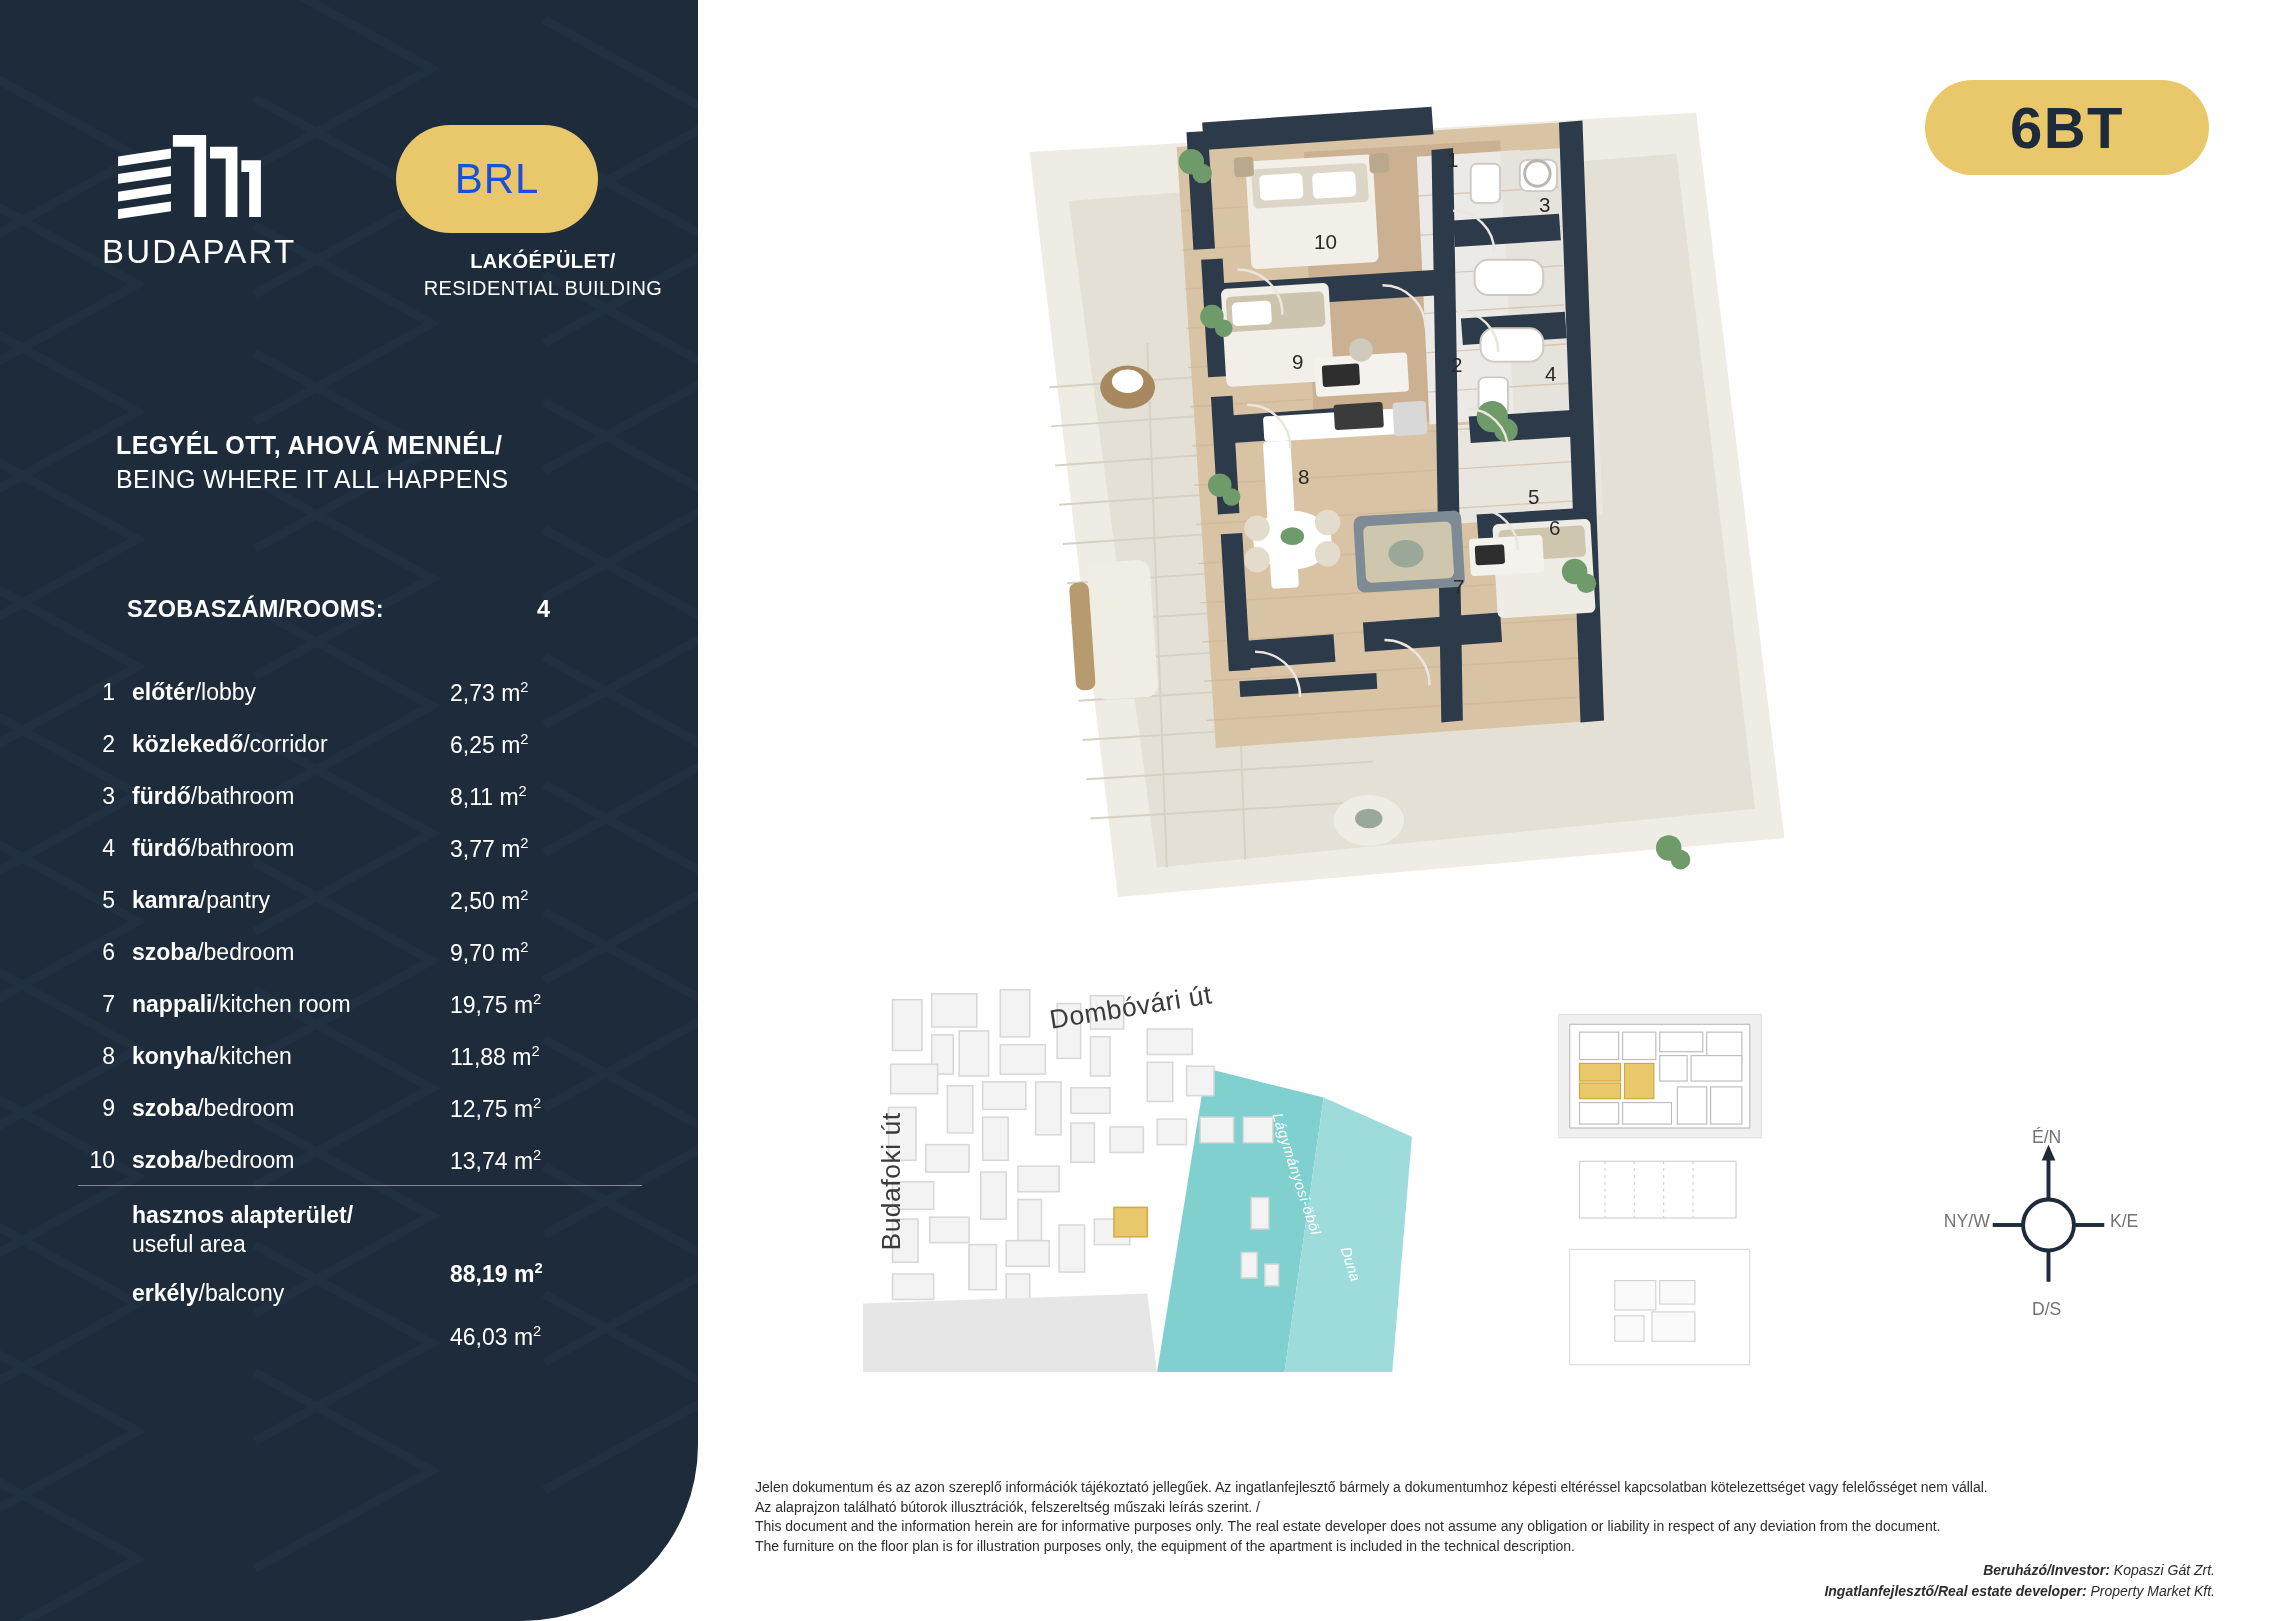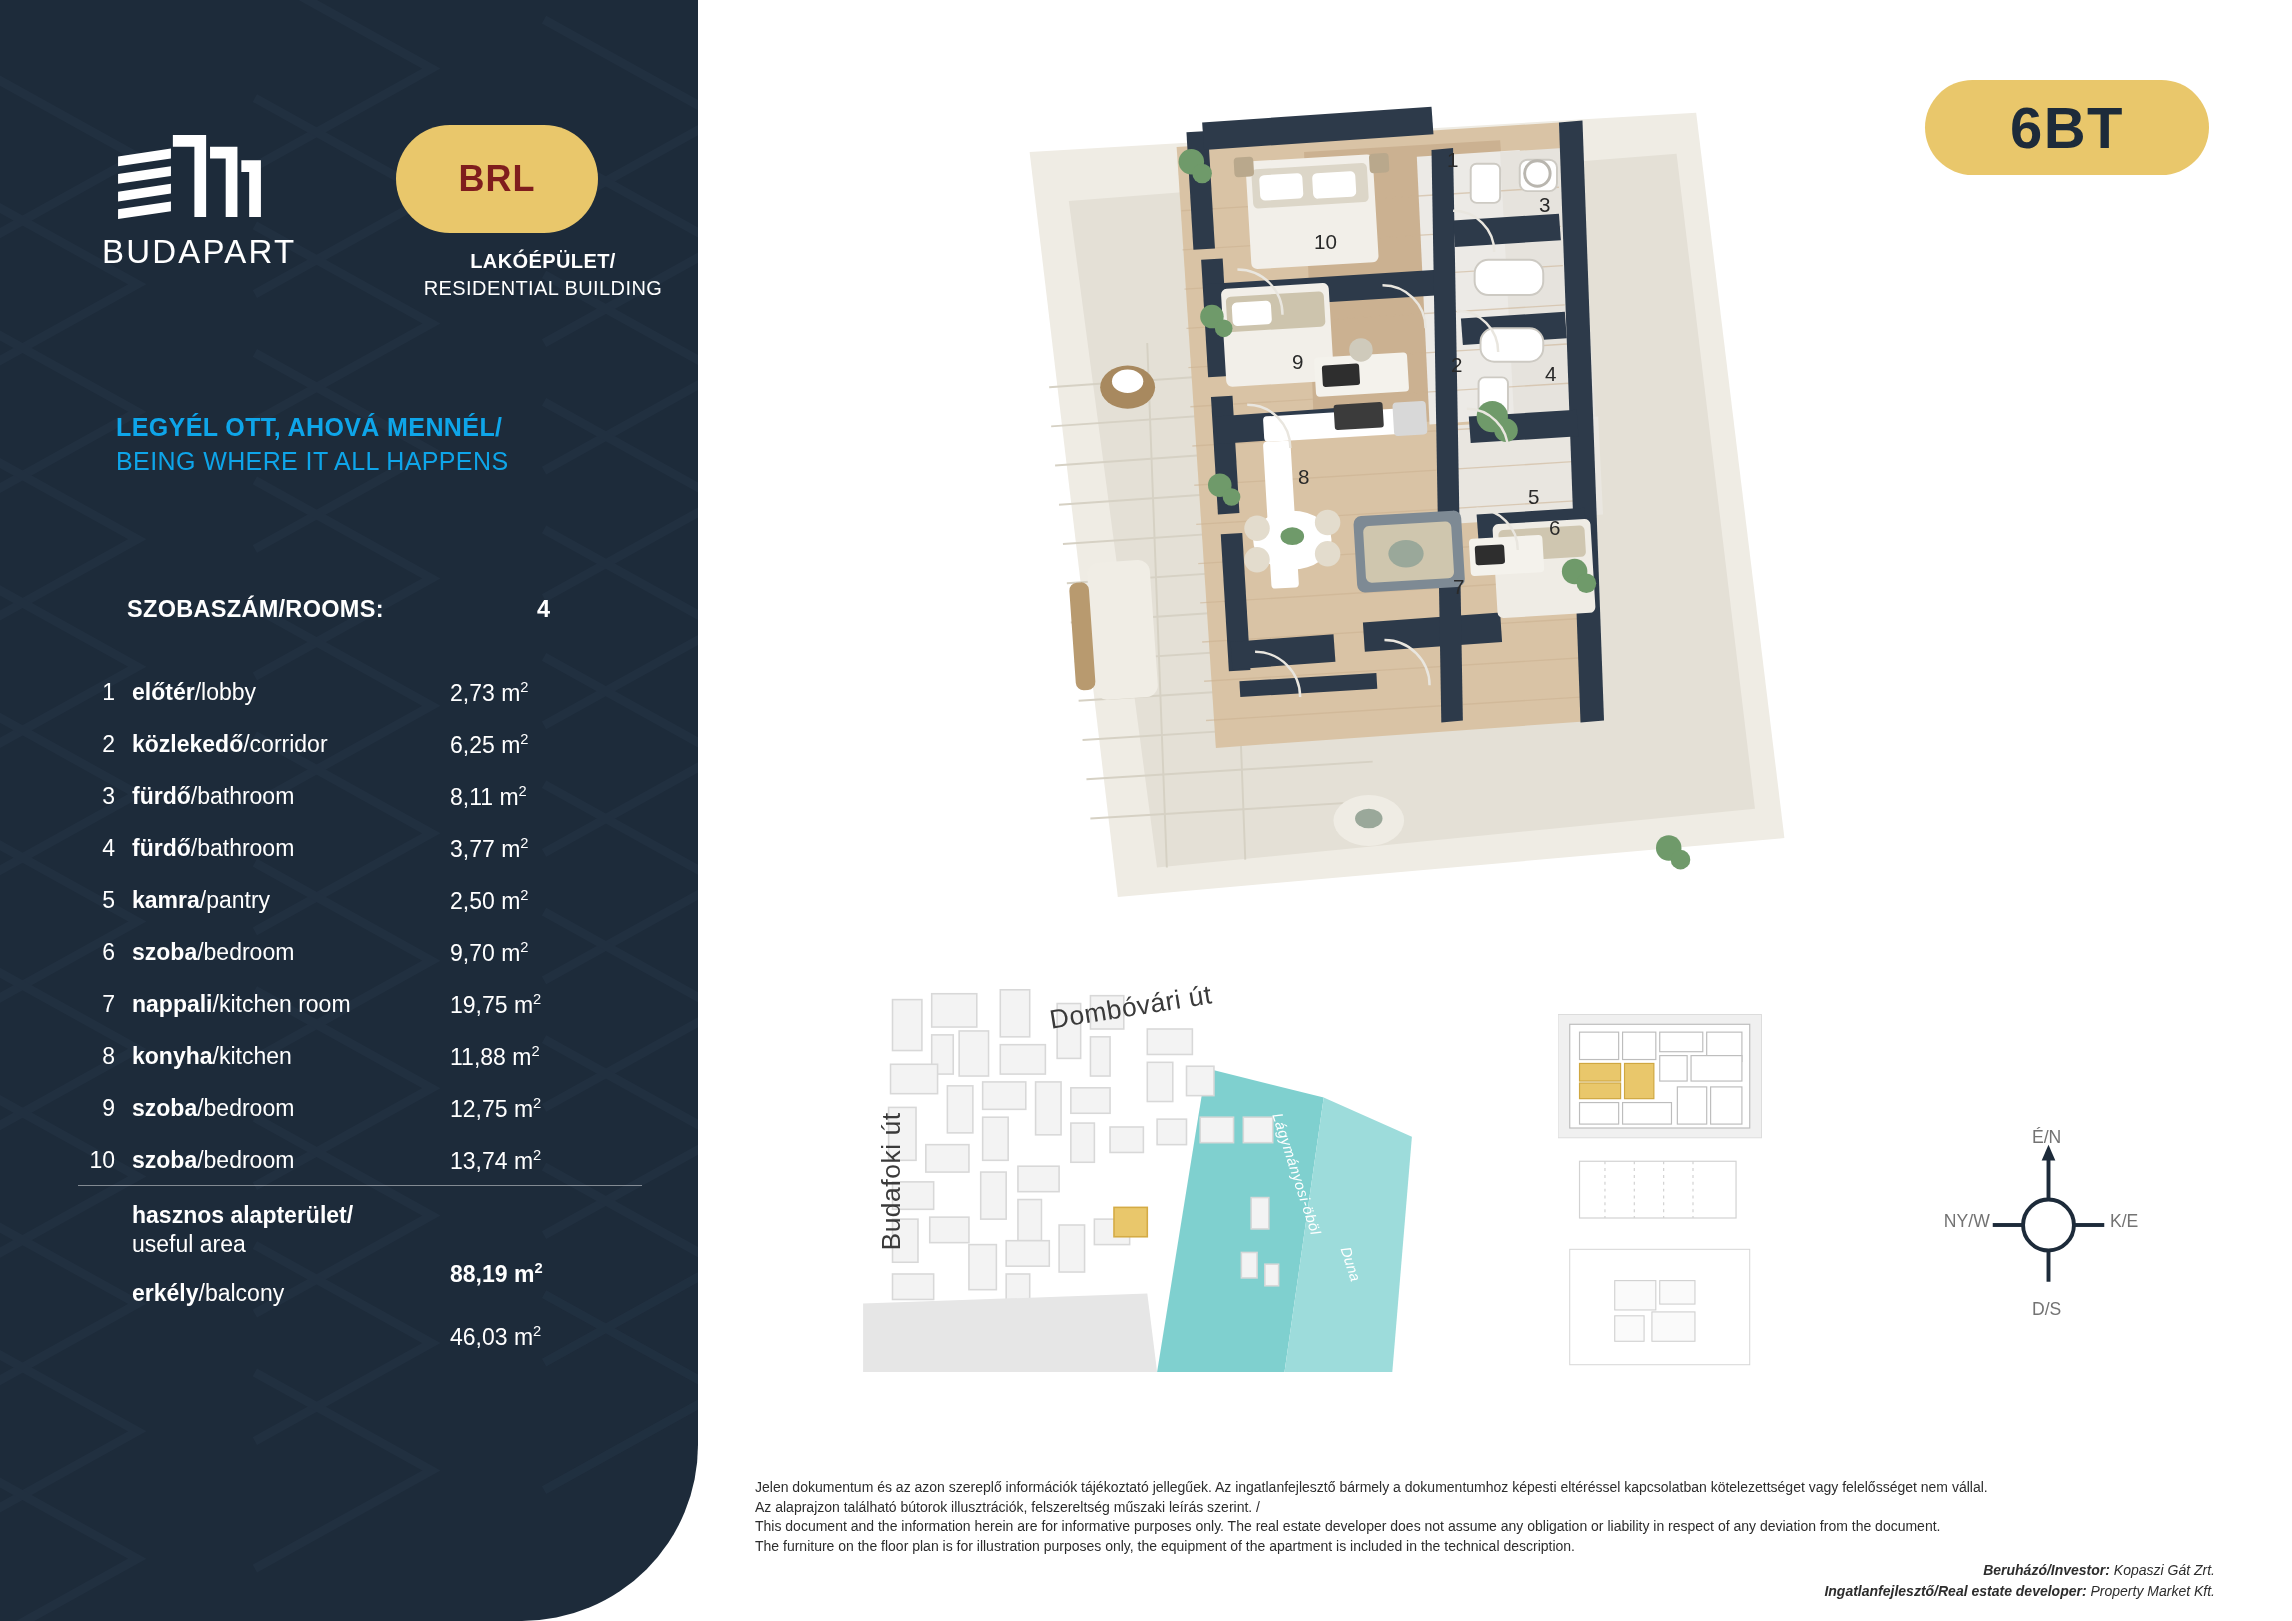--- a/index.html
+++ b/index.html
@@ -50,42 +50,42 @@
     left: 294px; top: 0px;
     width: 202px; height: 108px;
     background: #e8c濃;
     background: #e9c76b;
     border-radius: 59px;
     display: flex;
     align-items: center;
     justify-content: center;
   }
   .brl-badge span {
-    color: #7f1d1d;
-    font-size: 36px;
-    font-weight: bold;
+    color: #1d4ed8;
+    font-size: 42px;
+    font-weight: normal;
     letter-spacing: 1px;
   }
   .brl-sub {
     position: absolute;
     left: 294px; top: 123px;
     width: 294px;
     color: #ffffff;
     font-size: 20px;
     line-height: 27.4px;
     text-align: center;
     letter-spacing: 0.4px;
   }
   .brl-sub .b { font-weight: bold; }
 
   .slogan {
     position: absolute;
-    left: 116px; top: 410px;
+    left: 116px; top: 428px;
     width: 549px;
-    color: #0ea5e9;
+    color: #ffffff;
     font-size: 25px;
     line-height: 34px;
     letter-spacing: 0.4px;
   }
   .slogan .b { font-weight: bold; }
 
   .rooms-line {
     position: absolute;
     left: 127px; top: 596px;
     width: 490px;

